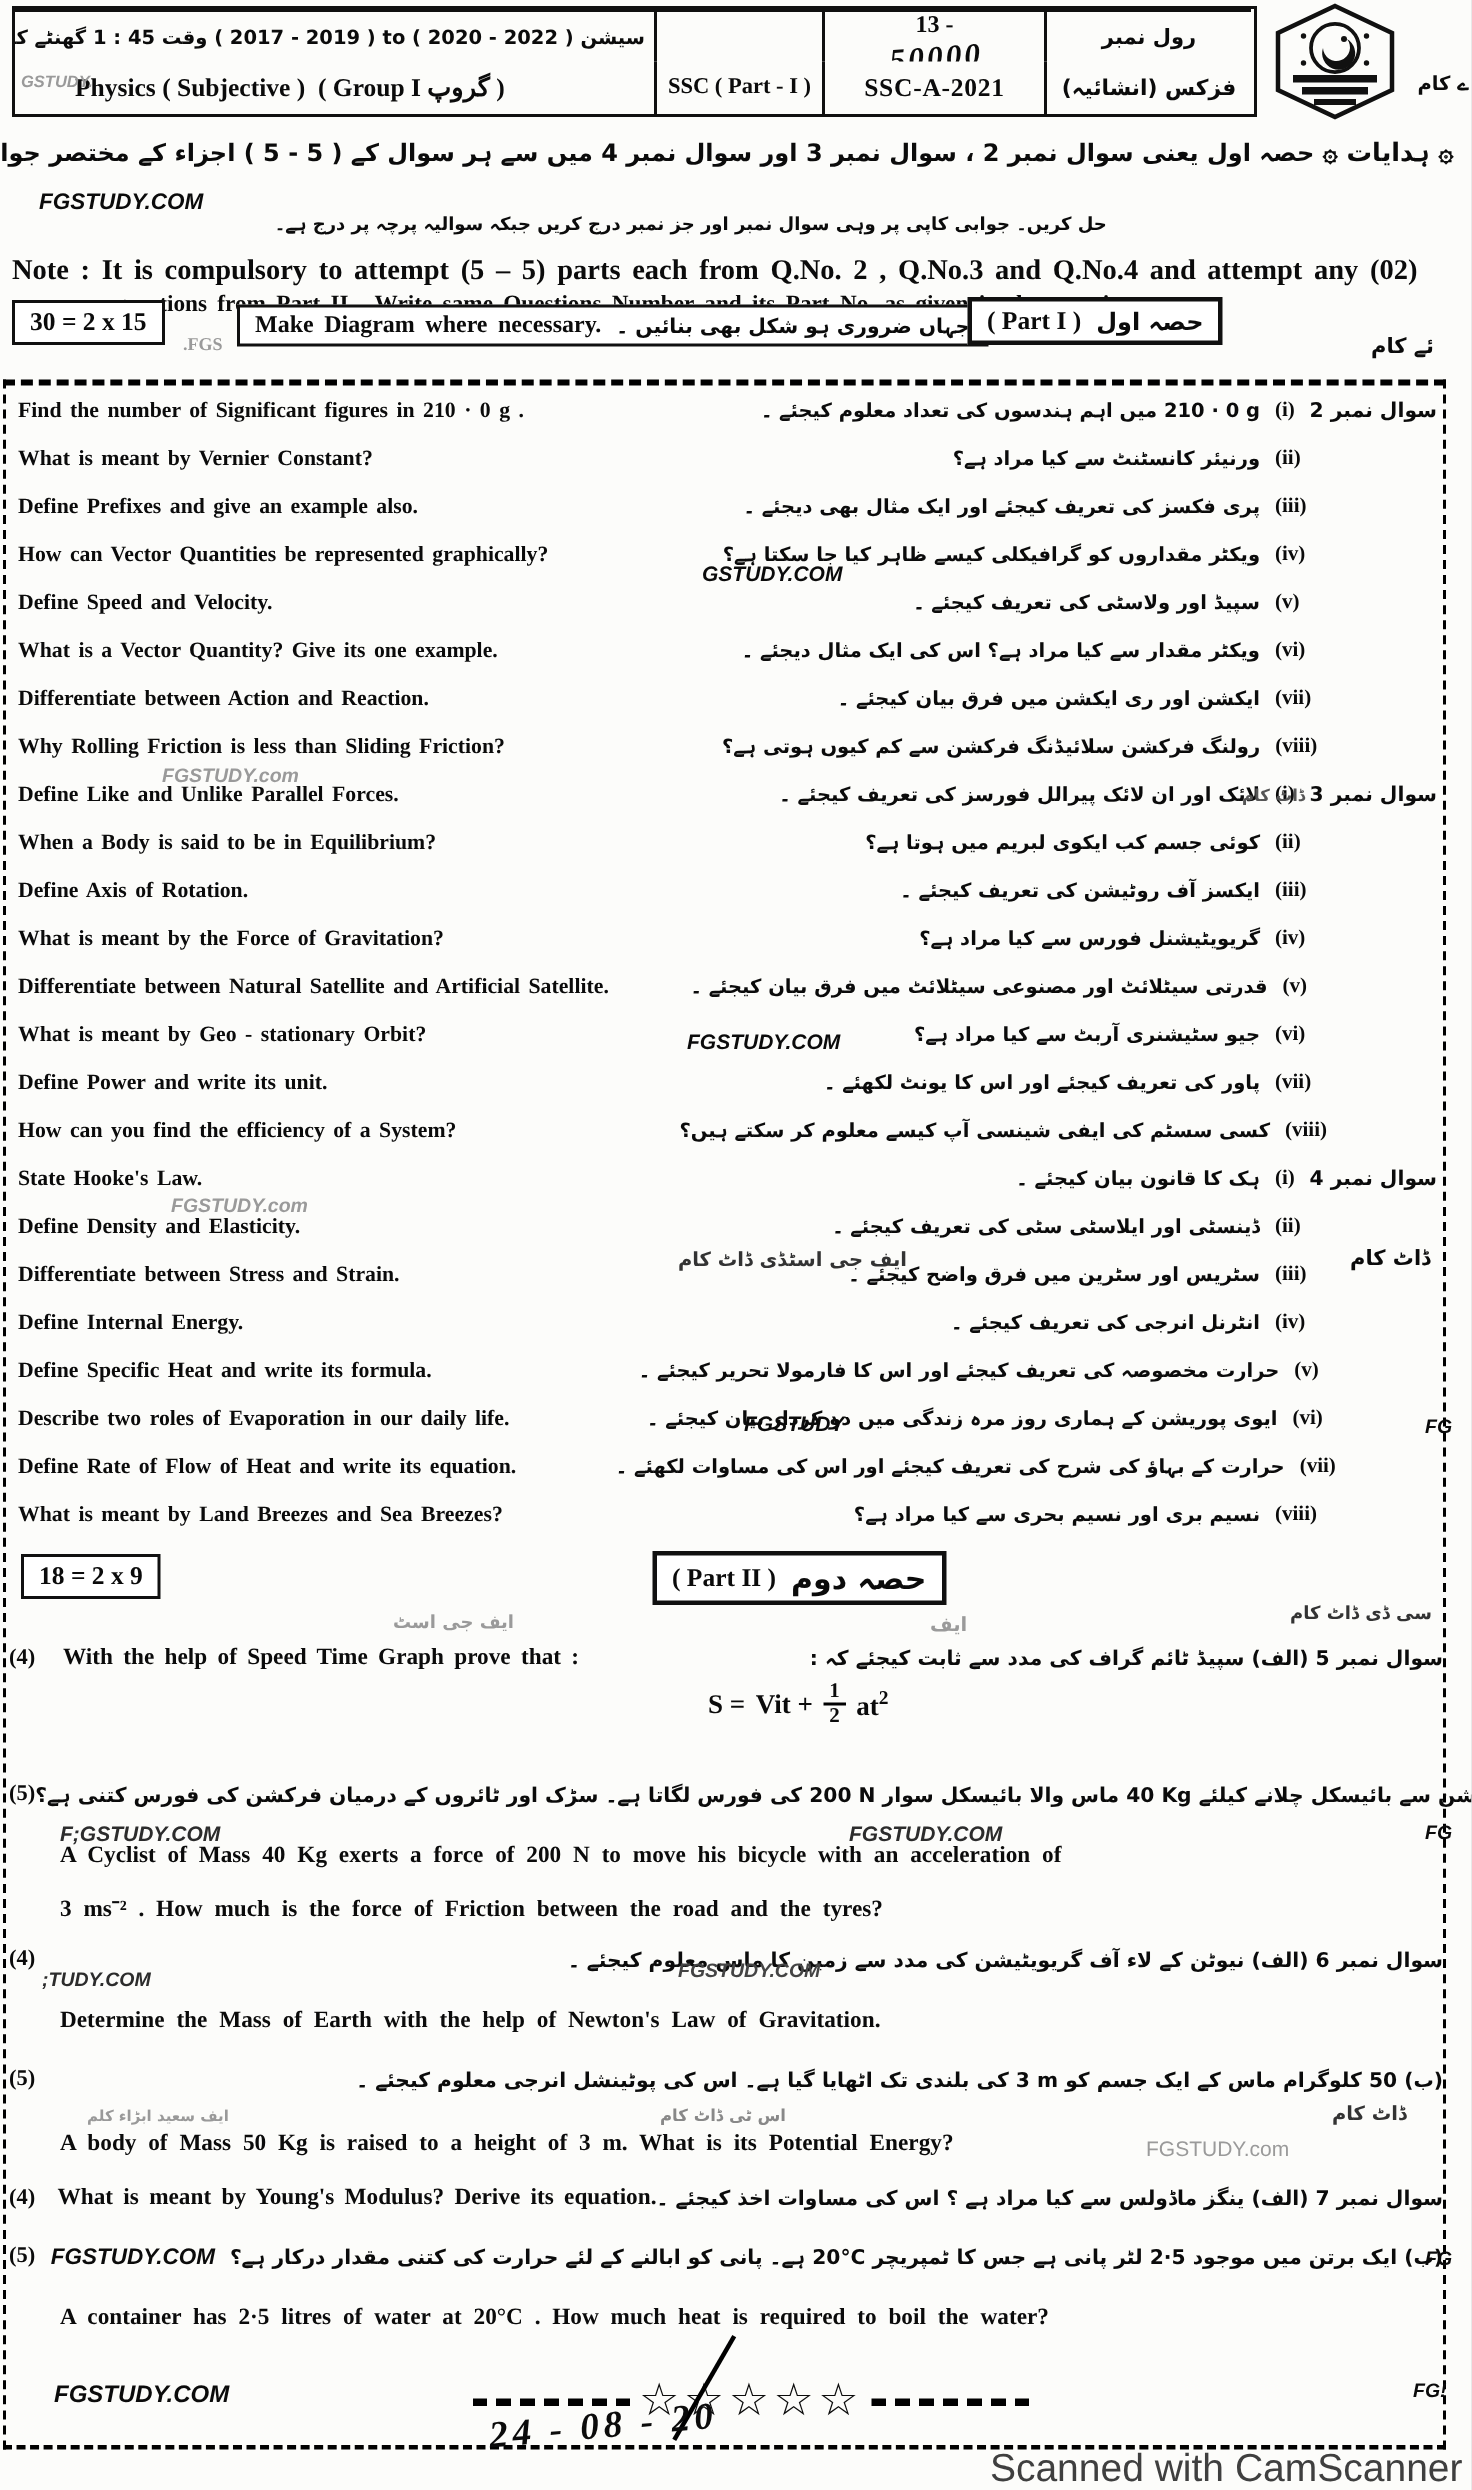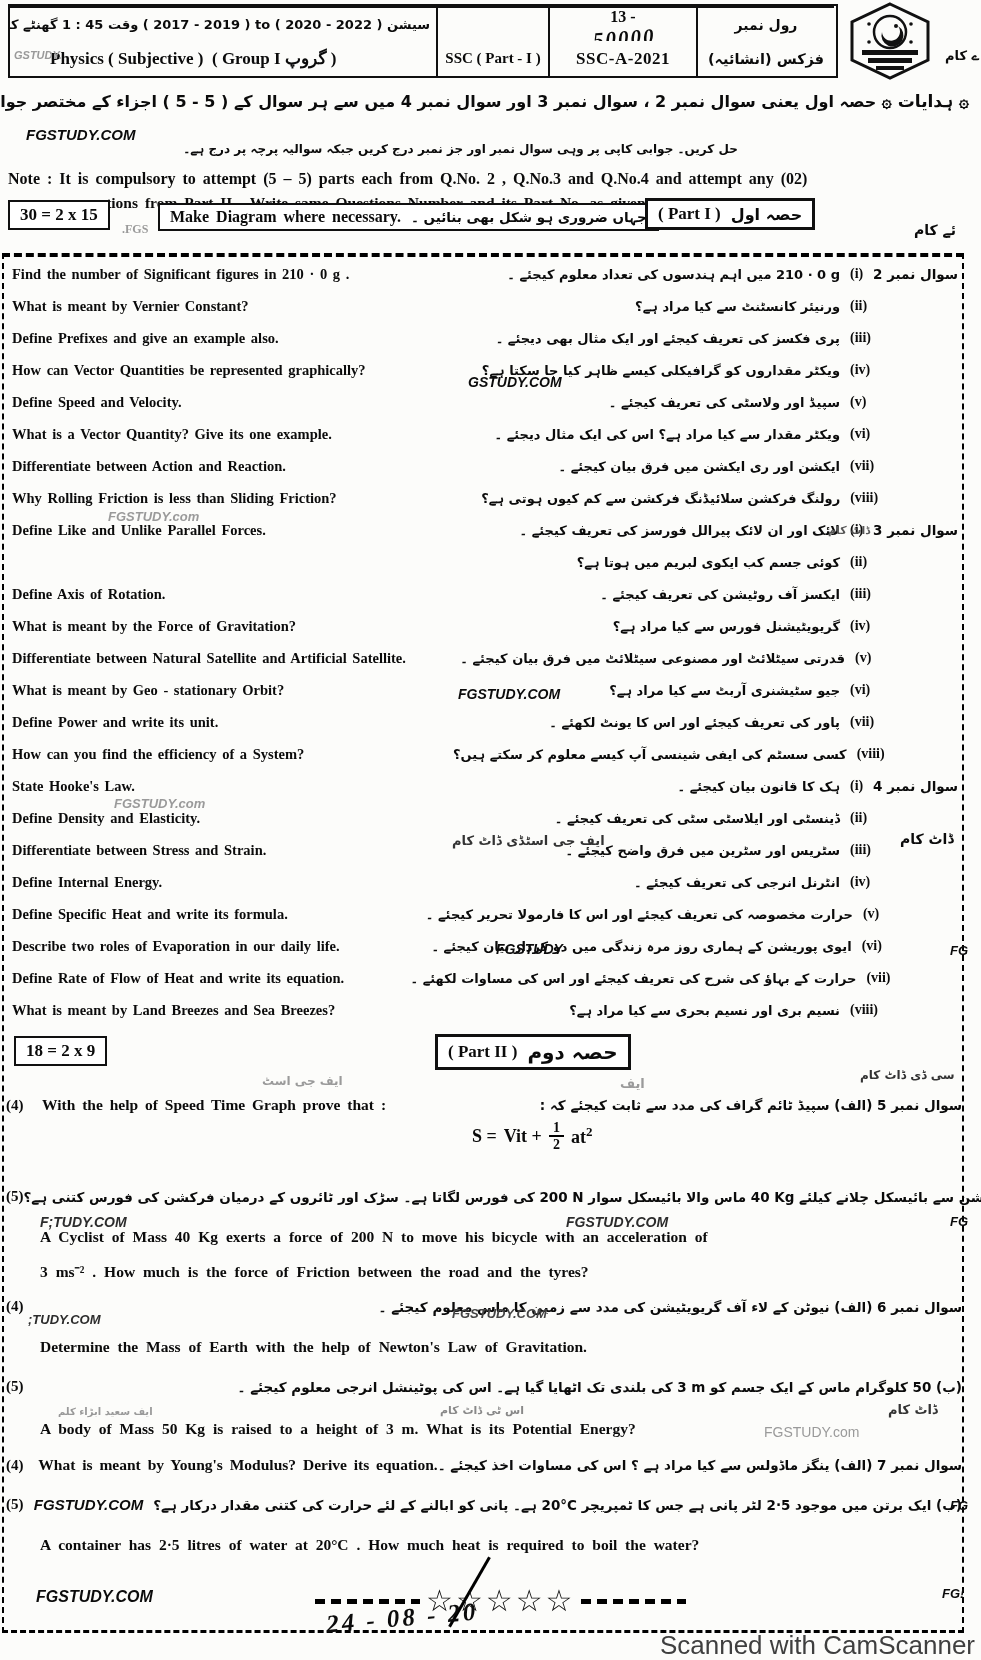--- a/index.html
+++ b/index.html
@@ -23,21 +23,21 @@
   .hand{font-style:italic;font-size:21px;letter-spacing:2px;transform:rotate(-4deg);margin-left:2px;font-weight:700;}
   .rollcell{font-size:14px;font-weight:700;justify-content:center;}
   .subjcell{font-size:17px;font-weight:700;padding-left:40px;}
   .partcell{font-size:15px;font-weight:700;justify-content:center;}
   .yearcell{font-size:17px;font-weight:700;justify-content:center;letter-spacing:.5px;}
   .suburcell{font-size:14.5px;font-weight:700;justify-content:center;}
   
   .instr{right:12px;top:88px;width:950px;text-align:right;font-weight:700;font-size:16px;line-height:27px;}
   .instr-label{font-size:17px;}
   .instr2{left:0;top:142px;width:981px;text-align:center;font-weight:700;font-size:12px;padding-right:60px;box-sizing:border-box;}
-  .note1{left:8px;top:170px;font-size:16px;}
+  .note1{left:8px;top:170px;font-size:19px;}
   .note2{left:76px;top:194px;font-size:15.5px;}
   
   .boxed{border:2.5px solid #101010;display:inline-flex;align-items:center;gap:10px;padding:3px 10px;
          font-weight:700;background:#fff;}
   .marksbox{font-size:17px;font-family:"Liberation Serif",serif;}
   .diagbox{font-size:15.5px;}
   .partbox{border-width:3px;font-size:17px;}
   
   .qarea{left:2px;top:253px;width:962px;height:1380px;border-top:4px dashed #000;border-left:2px dashed #000;
          border-right:2px dashed #000;border-bottom:3px dashed #000;box-sizing:border-box;}
@@ -196,20 +196,21 @@
       <div class="q-label"></div>
     </div>
 
     <div class="qrow">
       <div class="q-en">Define Like and Unlike Parallel Forces.</div>
       <div class="q-ur u" dir="rtl">لائک اور ان لائک پیرالل فورسز کی تعریف کیجئے ۔</div>
       <div class="q-num">(i)</div>
       <div class="q-label u" dir="rtl">سوال نمبر 3</div>
     </div>
     <div class="qrow">
+      <div class="q-en">When a Body is said to be in Equilibrium?</div>
       <div class="q-ur u" dir="rtl">کوئی جسم کب ایکوی لبریم میں ہوتا ہے؟</div>
       <div class="q-num">(ii)</div>
       <div class="q-label"></div>
     </div>
     <div class="qrow">
       <div class="q-en">Define Axis of Rotation.</div>
       <div class="q-ur u" dir="rtl">ایکسز آف روٹیشن کی تعریف کیجئے ۔</div>
       <div class="q-num">(iii)</div>
       <div class="q-label"></div>
     </div>
@@ -328,21 +329,21 @@
       <span class="fnum">1</span>
       <span class="fden">2</span>
     </span>
     <span><span>at</span><sup class="fexp">2</sup></span>
   </div>
 
   <div class="abs p2row" style="left:6px;top:1188px;">
     <div class="p2marks">(5)</div>
     <div class="p2ur u" dir="rtl">(ب) ‪3 ms⁻²‬ کے ایکسلریشن سے بائیسکل چلانے کیلئے ‪40 Kg‬ ماس والا بائیسکل سوار ‪200 N‬ کی فورس لگاتا ہے۔ سڑک اور ٹائروں کے درمیان فرکشن کی فورس کتنی ہے؟</div>
   </div>
-  <span class="abs wm-it" style="left:40px;top:1214px;font-size:14px;color:#2c2c2c;">F;TUDY.COM</span>
+  <span class="abs wm-it" style="left:40px;top:1214px;font-size:14px;color:#2c2c2c;">F;GSTUDY.COM</span>
   <span class="abs wm-it" style="left:566px;top:1214px;font-size:14px;color:#2c2c2c;">FGSTUDY.COM</span>
   <span class="abs wm-it" style="left:950px;top:1214px;font-size:13px;">FG</span>
   <div class="abs enline" style="left:40px;top:1228px;">A Cyclist of Mass 40 Kg exerts a force of 200 N to move his bicycle with an acceleration of</div>
   <div class="abs enline" style="left:40px;top:1260px;">3 ms⁻² . How much is the force of Friction between the road and the tyres?</div>
 
   <div class="abs p2row" style="left:6px;top:1298px;">
     <div class="p2marks">(4)</div>
     <div class="p2ur u" dir="rtl">سوال نمبر 6 (الف) نیوٹن کے لاء آف گریویٹیشن کی مدد سے زمین کا ماس معلوم کیجئے ۔</div>
   </div>
   <span class="abs wm-it" style="left:28px;top:1312px;font-size:13px;color:#2c2c2c;">;TUDY.COM</span>

